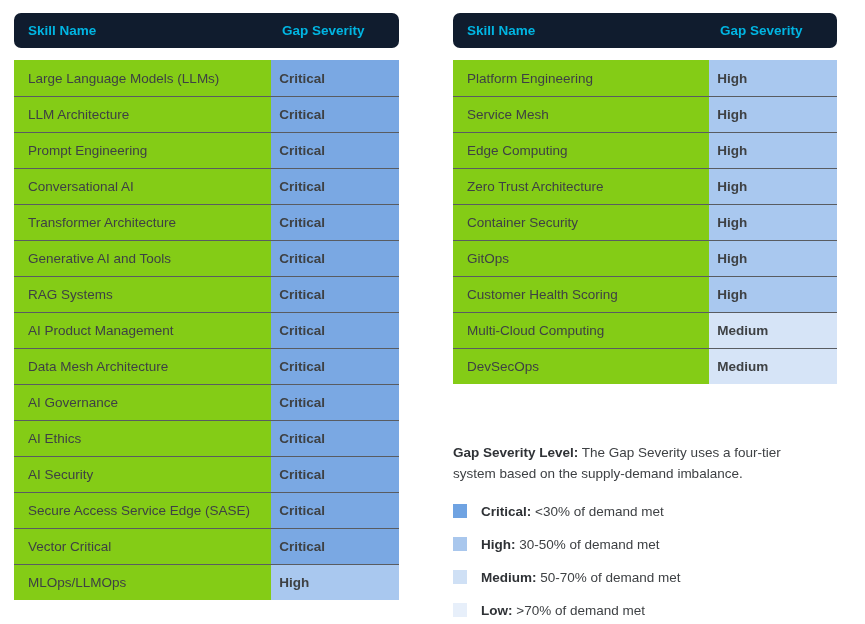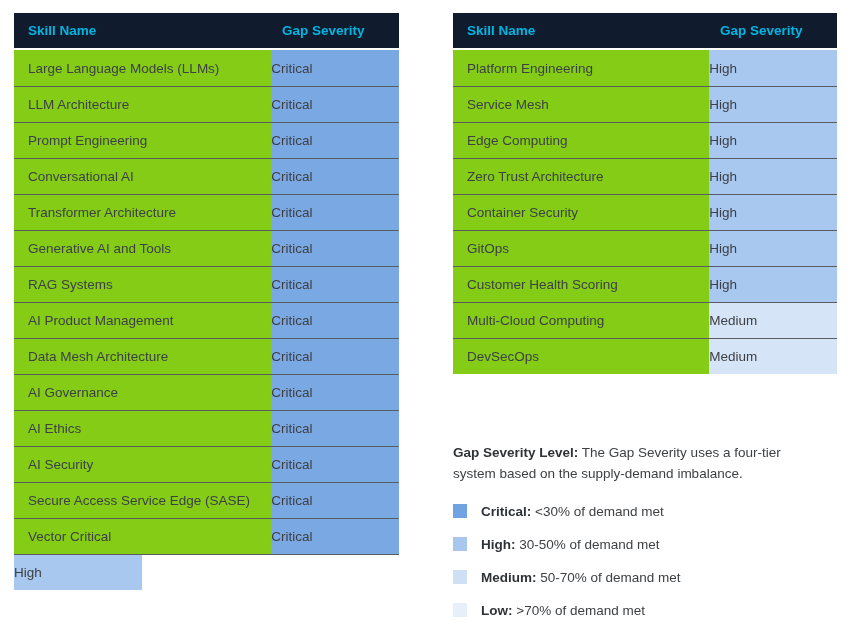--- a/index.html
+++ b/index.html
@@ -13,21 +13,22 @@
   .page { position: absolute; inset: 0; width: 865px; height: 624px; background: #fff; }
 
   .gap-table { position: absolute; top: 13px; }
   .gap-table.left  { left: 14px;  width: 385px; }
   .gap-table.right { left: 453px; width: 384px; }
 
   .t-header {
     display: flex; align-items: center;
     height: 35px;
     background: var(--header-bg, #101c2e);
-    margin-bottom: 2px;
+    margin-bottom: 12px;
+    border-radius: 7px;
   }
   .t-header .th-skill {
     width: 258px; padding-left: 14px;
     color: var(--header-text, #00b5e2);
     font-size: 13.5px; font-weight: bold;
   }
   .gap-table.right .t-header .th-skill { width: 257px; }
   .t-header .th-sev {
     width: 127px; padding-left: 10px;
     color: var(--header-text, #00b5e2);
@@ -37,23 +38,23 @@
   .t-row { display: flex; height: 36px; }
   .t-row + .t-row { border-top: 1px solid #595c61; }
   .cell-skill {
     width: 258px; padding-left: 14px;
     display: flex; align-items: center;
     font-size: 13.5px; color: #3e4144;
     background: #84cc16;
   }
   .gap-table.right .cell-skill { width: 257px; }
   .cell-sev {
-    width: 128px; padding-left: 0;
-    display: flex; align-items: center;
-    font-size: 13.5px; color: #3e4144;
+    width: 128px; padding-left: 8px;
+    display: flex; align-items: center;
+    font-size: 13.5px; color: #3e4144; font-weight: bold;
   }
 
   .caption {
     position: absolute; left: 453px; top: 396px; width: 372px;
     font-style: italic; font-size: 11.3px; color: #5a5e63;
     line-height: 21px;
   }
 
   .description {
     position: absolute; left: 453px; top: 443px; width: 368px;
@@ -135,20 +136,21 @@
       </div>
       <div class="t-row">
         <div class="cell-skill">Secure Access Service Edge (SASE)</div>
         <div class="cell-sev" style="background: rgb(122, 168, 227);">Critical</div>
       </div>
       <div class="t-row">
         <div class="cell-skill">Vector Critical</div>
         <div class="cell-sev" style="background: rgb(122, 168, 227);">Critical</div>
       </div>
       <div class="t-row">
+        <div class="cell-skill">MLOps/LLMOps</div>
         <div class="cell-sev" style="background: rgb(169, 200, 239);">High</div>
       </div>
     </div>
 
   <div class="gap-table right">
     <div class="t-header">
       <div class="th-skill">Skill Name</div>
       <div class="th-sev">Gap Severity</div>
     </div>
 

